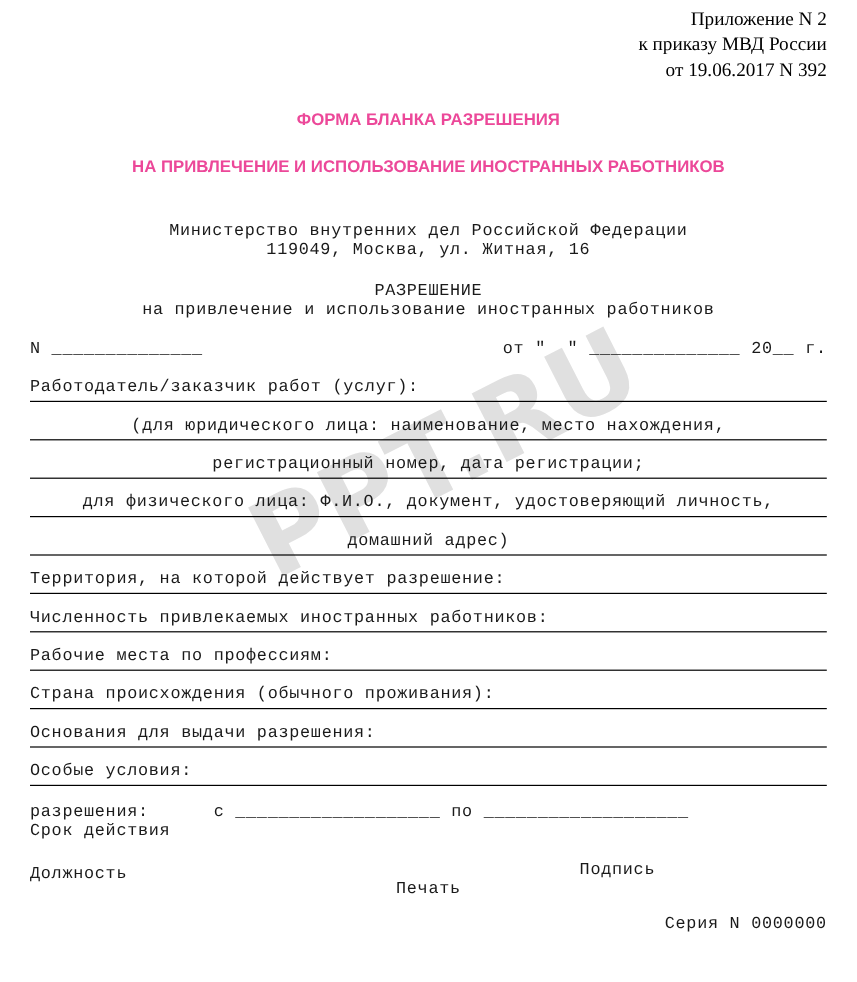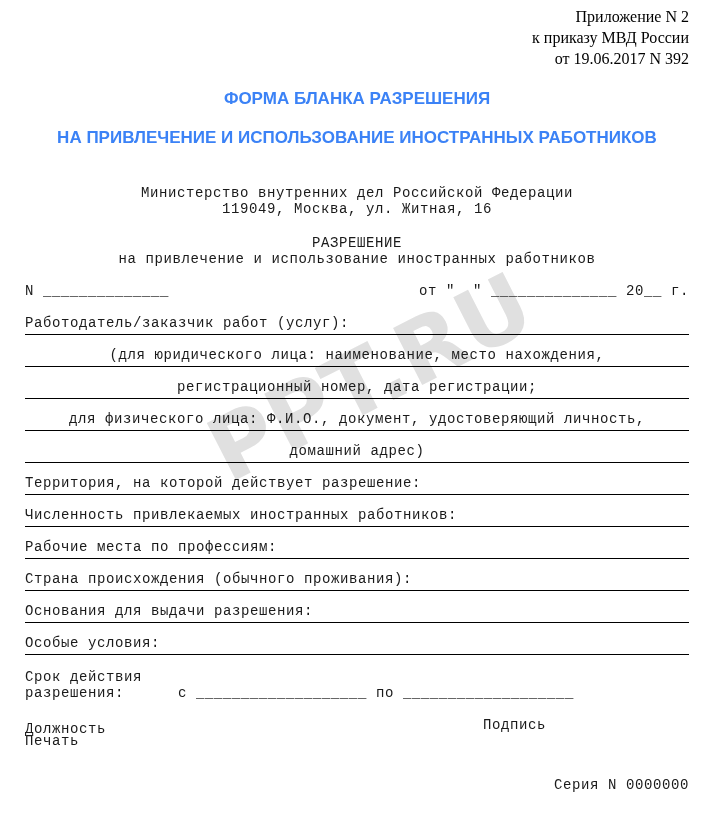--- a/index.html
+++ b/index.html
@@ -19,42 +19,42 @@
     font-family: "Liberation Mono", "DejaVu Sans Mono", monospace;
     font-size: 14px; letter-spacing: 0.6px; line-height: 16px;
   }
   .pre { white-space: pre; }
   .annotation {
     text-align: right;
     font-family: "Liberation Serif", "DejaVu Serif", serif;
     font-size: 16px; line-height: 21px; color: #000;
   }
   .form-title {
-    text-align: center; color: #3b82f6;
+    text-align: center; color: #ec4899;
     font-family: "Liberation Sans", "DejaVu Sans", sans-serif;
-    font-weight: bold; font-size: 17px; line-height: 20px;
+    font-weight: bold; font-size: 14px; line-height: 20px;
   }
   .form-title.first { margin-top: 20px; }
   .form-title.second { margin-top: 19px; }
   .issuer { margin-top: 37px; text-align: center; }
   .permit-head { margin-top: 18px; text-align: center; }
   .number-row {
     margin-top: 16px;
     display: flex; justify-content: space-between;
   }
   .section-label { margin-top: 16px; }
   .rule { height: 4px; border-bottom: 1px solid #000; }
   .hint { margin-top: 12px; text-align: center; }
   .field-label { margin-top: 12px; }
   .validity { margin-top: 14px; }
   .sig-row { position: relative; height: 16px; margin-top: 16px; }
   .sig-position { position: absolute; left: 0; top: 4px; }
   .sig-sign { position: absolute; left: 458px; top: 0; }
-  .seal-row { }
-  .series-row { margin-top: 28px; text-align: right; }
+  .seal-row { text-align: center; }
+  .series-row { margin-top: 13px; text-align: right; }
   .watermark {
     position: absolute; z-index: 0;
     left: 180px; top: 330px; width: 380px; height: 95px;
     text-align: center;
     font-family: "DejaVu Sans", sans-serif;
     font-weight: bold; font-size: 88px; line-height: 95px;
     color: #d6d6d6; opacity: 0.75;
     transform: rotate(-27deg);
     user-select: none; pointer-events: none;
   }
@@ -113,22 +113,22 @@
   <div class="field-label mono">Страна происхождения (обычного проживания):</div>
   <div class="rule"></div>
 
   <div class="field-label mono">Основания для выдачи разрешения:</div>
   <div class="rule"></div>
 
   <div class="field-label mono">Особые условия:</div>
   <div class="rule"></div>
 
   <div class="validity">
+    <div class="mono pre">разрешения:      с ___________________ по ___________________</div>
     <div class="mono pre">Срок действия</div>
-    <div class="mono pre">разрешения:      с ___________________ по ___________________</div>
   </div>
 
   <div class="sig-row mono">
     <span class="sig-position">Должность</span>
     <span class="sig-sign">Подпись</span>
   </div>
   <div class="seal-row mono">Печать</div>
 
   <div class="series-row mono">Серия N 0000000</div>
 

